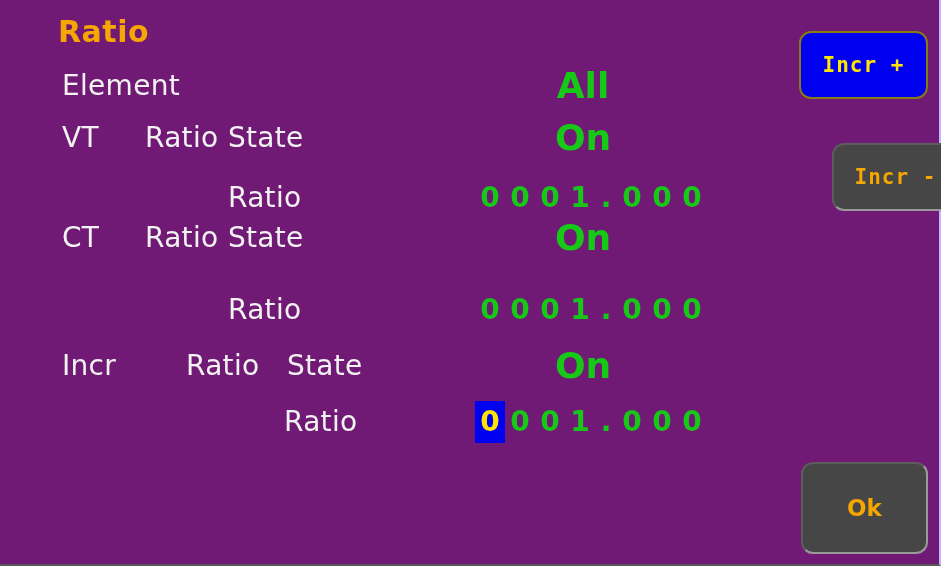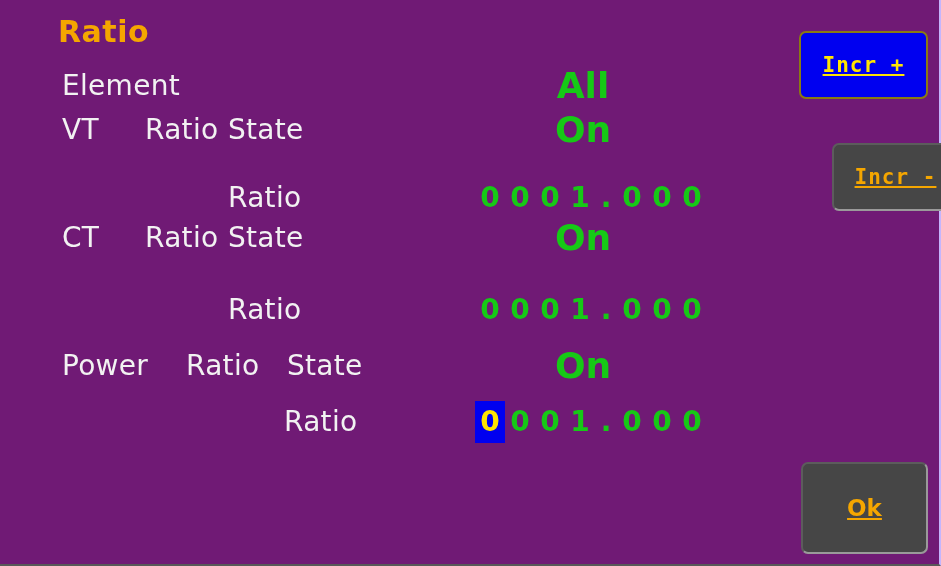--- a/index.html
+++ b/index.html
@@ -105,30 +105,29 @@
   .numfield .digit.dot { width: 22px; }
   .numfield .digit.sel {
     background: #0000f0;
     color: #ffe400;
   }
 
   
   .btn {
     position: absolute;
     box-sizing: border-box;
-    border-radius: 7px;
+    border-radius: 12px;
     font-family: "DejaVu Sans Mono", monospace;
     font-size: 21px;
     font-weight: bold;
     letter-spacing: 1px;
     display: flex;
     align-items: center;
     justify-content: center;
     user-select: none;
-    text-decoration: underline;
   }
   #btn-incr-plus {
     left: 799px; top: 31px; width: 129px; height: 68px;
     background: #0000f0;
     border: 2px solid #8a7a12;
     color: #ffe400;
   }
   #btn-incr-minus {
     left: 832px; top: 143px; width: 127px; height: 68px;
     background: #464646;
@@ -156,21 +155,21 @@
 
 <div id="screen">
 
   <div id="title">Ratio</div>
 
   <div class="row" style="top:64px">
     <span class="label lbl-el">Element</span>
     <span class="value">All</span>
   </div>
 
-  <div class="row" style="top:108px">
+  <div class="row" style="top:116px">
     <span class="label lbl-c1">VT</span>
     <span class="label lbl-c2">Ratio</span>
     <span class="label lbl-c3">State</span>
     <span class="value">On</span>
   </div>
 
   <div class="row" style="top:176px">
     <span class="label lbl-r">Ratio</span>
     <span class="numfield">
         <span class="digit">0</span>
@@ -199,21 +198,21 @@
         <span class="digit">0</span>
         <span class="digit">1</span>
         <span class="digit dot">.</span>
         <span class="digit">0</span>
         <span class="digit">0</span>
         <span class="digit">0</span>
       </span>
   </div>
 
   <div class="row" style="top:344px">
-    <span class="label lbl-c1">Power</span>
+    <span class="label lbl-c1">Incr</span>
     <span class="label lbl-pw2">Ratio</span>
     <span class="label lbl-pw3">State</span>
     <span class="value">On</span>
   </div>
 
   <div class="row" style="top:400px">
     <span class="label lbl-r2">Ratio</span>
     <span class="numfield">
         <span class="digit sel">0</span>
         <span class="digit">0</span>

